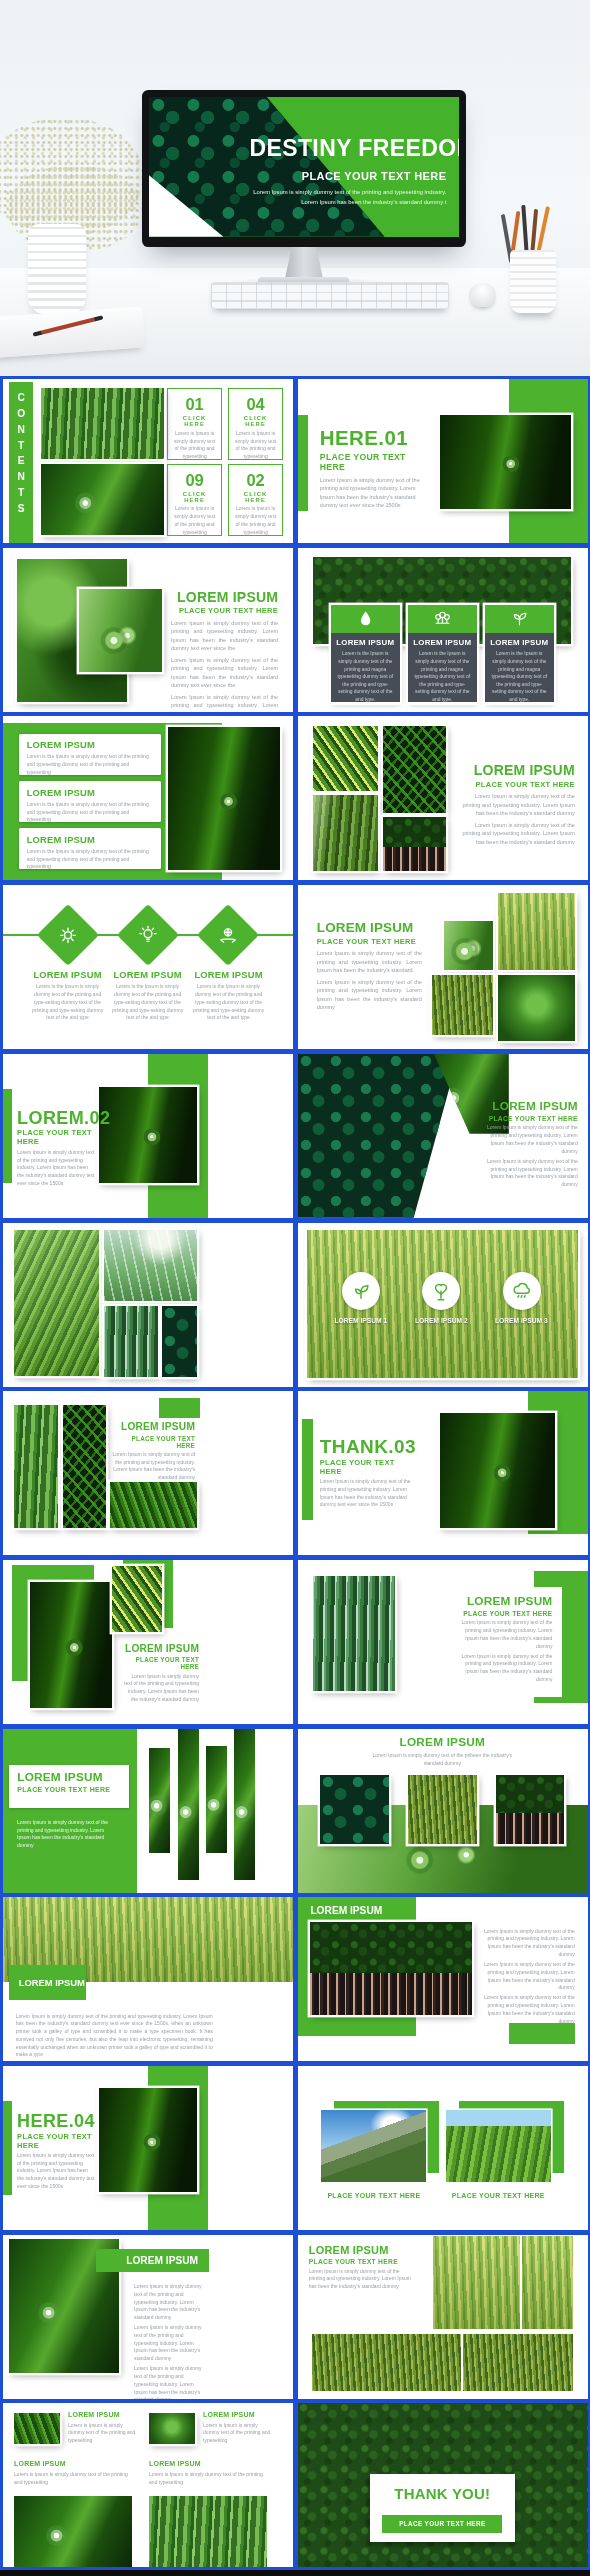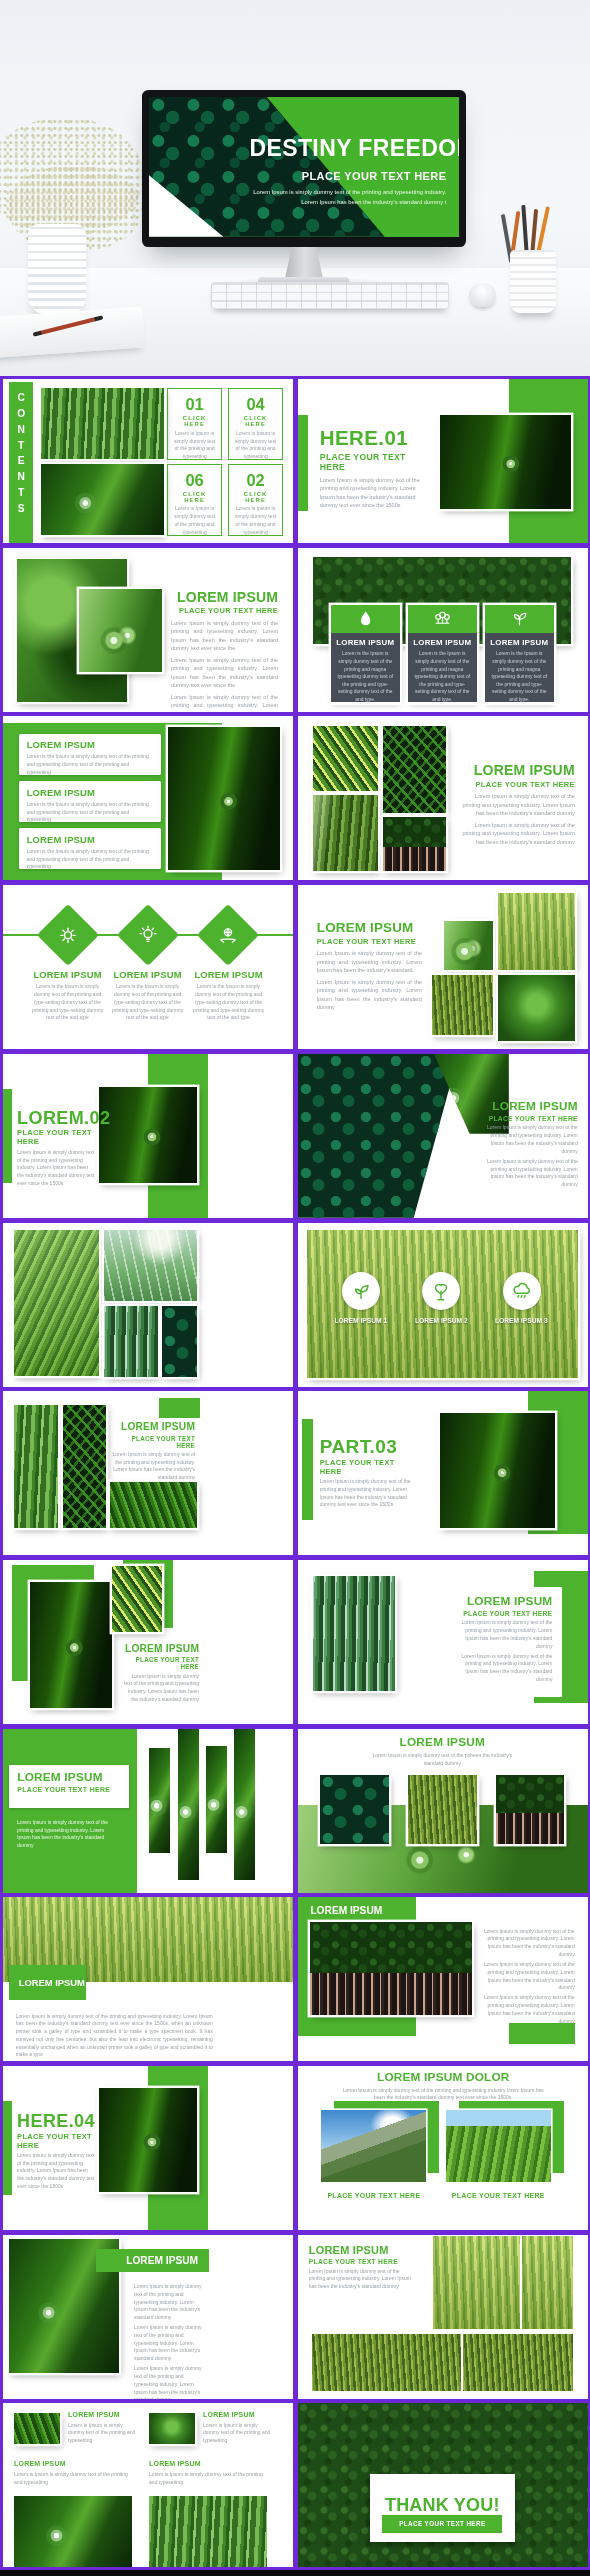--- a/index.html
+++ b/index.html
@@ -22,21 +22,21 @@
 .stand{position:absolute;left:285px;top:247px;width:38px;height:31.5px;background:linear-gradient(90deg,#b3b8bc,#dcdfe2,#c2c6ca);clip-path:polygon(18% 0,82% 0,100% 100%,0 100%)}
 .mbase{position:absolute;left:258px;top:277px;width:91px;height:7px;background:linear-gradient(#e2e5e8,#bfc4c8);border-radius:3.9px}
 .kb{position:absolute;left:211px;top:282px;width:238px;height:27px;border-radius:3.9px;background:repeating-linear-gradient(90deg,rgba(190,195,200,.55) 0 1.2px,rgba(0,0,0,0) 1.2px 15px),repeating-linear-gradient(0deg,#f6f8f9 0 7px,#dde0e3 7px 8.7px);box-shadow:0 4.7px 6.3px -3.1px rgba(60,70,80,.35),0 0 0 0.8px #d8dbde inset}
 .mouse{position:absolute;left:469px;top:283px;width:27px;height:23.6px;background:radial-gradient(circle at 50% 30%,#ffffff,#d7dadd);border-radius:50% 50% 46% 46%;box-shadow:0 3.9px 4.7px -2.4px rgba(60,70,80,.35)}
 .cup{position:absolute;left:510px;top:250px;width:46px;height:63px;background:repeating-linear-gradient(0deg,#fdfdfd 0 4.7px,#e8eaec 4.7px 7px);border-radius:4.7px 4.7px 11px 11px;box-shadow:0 7.9px 7.9px -4.7px rgba(60,70,80,.3)}
 .pencil{position:absolute;width:3.9px;height:49px;border-radius:1.6px}
 .note{position:absolute;left:-17.3px;top:312px;width:161px;height:41px;background:linear-gradient(#fcfdfd,#e9ebed);border-radius:4.7px;transform:rotate(-4deg);box-shadow:0 6.3px 7.9px -4.7px rgba(60,70,80,.3)}
 .pen{position:absolute;left:31.5px;top:324px;width:72px;height:3.9px;background:linear-gradient(90deg,#27292b 0 12%,#a8402a 12% 88%,#27292b 88%);border-radius:2.4px;transform:rotate(-14deg)}
 .shadow{position:absolute;background:radial-gradient(ellipse at center,rgba(50,60,70,.22),rgba(0,0,0,0) 65%)}
 
-.grid{display:grid;grid-template-columns:290px 290px;grid-auto-rows:164px;gap:4.7px;padding:3.1px;background:#6d28d9}
+.grid{display:grid;grid-template-columns:290px 290px;grid-auto-rows:164px;gap:4.7px;padding:3.1px;background:#1d4ed8}
 .slide{position:relative;background:#fff;overflow:hidden}
 .ph{position:absolute}
 .fr{box-shadow:0 0 0 2.4px #fff,1.6px 3.1px 7px rgba(0,0,0,.38)}
 .gbar{position:absolute;background:var(--g)}
 
 .ph-bamboo{background:repeating-linear-gradient(93deg,#77b955 0 3.9px,#3f8427 3.9px 7px,#27631a 7px 10.2px,#8cc96a 10.2px 12.6px,#356f22 12.6px 18px)}
 .ph-bamboo2{background:repeating-linear-gradient(91deg,#b9dcc0 0 1.6px,#5ea06b 1.6px 3.9px,#3a7a40 3.9px 7px,#1f4f26 7px 11px)}
 .ph-leafdrop{background:radial-gradient(circle at 36% 55%,rgba(255,255,255,.95) 0 2.4px,rgba(215,242,205,.6) 3.1px 5.5px,rgba(90,160,70,.35) 6.3px 9.4px,rgba(0,0,0,0) 11px),linear-gradient(115deg,#123f0a,#2f7a16 38%,#57a92e 52%,#1c4f0e 70%,#0b2606)}
 .ph-drop{background:radial-gradient(circle at 54% 52%,#eef8e8 0 1.6px,#9fcf7f 1.6px 3.9px,#2f6b1a 4.7px 7.9px,rgba(0,0,0,0) 8.7px),linear-gradient(100deg,#0a2405,#1d5407 35%,#3c8f16 48%,#123707 63%,#071803 85%)}
 .ph-forest{background-color:#1e4c17;background-image:radial-gradient(circle at 5.5px 4.7px,#356f26 0 3.1px,rgba(0,0,0,0) 3.9px),radial-gradient(circle at 14px 11px,#2a6120 0 3.9px,rgba(0,0,0,0) 4.7px),radial-gradient(circle at 9.4px 17.3px,#173f10 0 3.1px,rgba(0,0,0,0) 3.9px);background-size:20.5px 20.5px}
@@ -128,21 +128,21 @@
     <div class="num">01</div>
     <div class="click">CLICK HERE</div>
     <div class="p6 c">Lorem is Ipsum is simply dummy text of the printing and typesetting</div>
   </div>
   <div class="cbx" style="left:225px;top:9.4px">
     <div class="num">04</div>
     <div class="click">CLICK HERE</div>
     <div class="p6 c">Lorem is Ipsum is simply dummy text of the printing and typesetting</div>
   </div>
   <div class="cbx" style="left:164px;top:85px">
-    <div class="num">06</div>
+    <div class="num">09</div>
     <div class="click">CLICK HERE</div>
     <div class="p6 c">Lorem is Ipsum is simply dummy text of the printing and typesetting</div>
   </div>
   <div class="cbx" style="left:225px;top:85px">
     <div class="num">02</div>
     <div class="click">CLICK HERE</div>
     <div class="p6 c">Lorem is Ipsum is simply dummy text of the printing and typesetting</div>
   </div>
 </div>
 
@@ -351,21 +351,21 @@
     <div class="p6">Lorem Ipsum is simply dummy text of the printing and typesetting industry. Lorem Ipsum has been the industry's standard dummy</div>
   </div>
   <div class="ph ph-grass fr" style="left:107px;top:91px;width:87px;height:46px"></div>
 </div>
 
 <div class="slide">
   <div class="gbar" style="left:230px;top:0;width:60px;height:143px"></div>
   <div class="gbar" style="left:4.7px;top:28px;width:10.2px;height:101px"></div>
   <div class="ph ph-drop fr" style="left:142px;top:22px;width:115px;height:115px"></div>
   <div class="abs" style="left:22px;top:46px;width:98px">
-    <div class="part" style="font-size:19px">PART.03</div>
+    <div class="part" style="font-size:19px">THANK.03</div>
     <div class="h2">PLACE YOUR TEXT HERE</div>
     <div class="p6">Lorem Ipsum is simply dummy text of the printing and typesetting industry. Lorem Ipsum has been the industry's standard dummy text ever since the 1500s</div>
   </div>
 </div>
 
 <div class="slide">
   <div class="gbar" style="left:9.4px;top:4.7px;width:82px;height:116px"></div>
   <div class="ph ph-drop fr" style="left:27px;top:22px;width:82px;height:126px"></div>
   <div class="gbar" style="left:120px;top:0;width:50px;height:68px"></div>
   <div class="ph ph-striped fr" style="left:109px;top:6.3px;width:50px;height:66px"></div>
@@ -444,24 +444,20 @@
   <div class="gbar" style="left:0;top:35px;width:9.4px;height:94px"></div>
   <div class="ph ph-drop fr" style="left:96px;top:22px;width:98px;height:104px"></div>
   <div class="abs" style="left:14px;top:46px;width:79px">
     <div class="part" style="font-size:18px">HERE.04</div>
     <div class="h2">PLACE YOUR TEXT HERE</div>
     <div class="p6">Lorem Ipsum is simply dummy text of the printing and typesetting industry. Lorem Ipsum has been the industry's standard dummy text ever since the 1500s</div>
   </div>
 </div>
 
 <div class="slide">
-  <div class="abs c" style="left:43px;top:4.7px;width:205px">
-    <div class="h1" style="font-size:11.8px">LOREM IPSUM DOLOR</div>
-    <div class="p6">Lorem Ipsum is simply dummy text of the printing and typesetting industry lorem Ipsum has been the industry's standard dummy text ever since the 1500s.</div>
-  </div>
   <div class="gbar" style="left:36px;top:35px;width:105px;height:72px"></div>
   <div class="ph ph-mountain" style="left:23.6px;top:44px;width:105px;height:72px;box-shadow:0 0 0 1.6px #fff"></div>
   <div class="gbar" style="left:161px;top:35px;width:105px;height:72px"></div>
   <div class="ph ph-teafield" style="left:148px;top:44px;width:105px;height:72px;box-shadow:0 0 0 1.6px #fff"></div>
   <div class="abs c h2" style="left:23.6px;top:124px;width:105px;font-size:7px">PLACE YOUR TEXT HERE</div>
   <div class="abs c h2" style="left:148px;top:124px;width:105px;font-size:7px">PLACE YOUR TEXT HERE</div>
 </div>
 
 <div class="slide">
   <div class="ph ph-leafdrop fr" style="left:6.3px;top:4.7px;width:110px;height:134px"></div>
@@ -508,21 +504,21 @@
   <div class="abs" style="left:146px;top:57px;width:118px">
     <div class="h1" style="font-size:7px">LOREM IPSUM</div>
     <div class="p6">Lorem is Ipsum is simply dummy text of the printing and typesetting</div>
   </div>
   <div class="ph ph-bamboo" style="left:146px;top:93px;width:118px;height:72px"></div>
 </div>
 
 <div class="slide">
   <div class="ph ph-forest" style="left:0;top:0;width:290px;height:164px"></div>
   <div class="abs c" style="left:72px;top:71px;width:145px;height:68px;background:#fff;box-shadow:0 2.4px 7.9px rgba(0,0,0,.4)">
-    <div class="h1" style="font-size:18px;margin-top:21px">THANK YOU!</div>
+    <div class="h1" style="font-size:15px;margin-top:11px">THANK YOU!</div>
     <div class="gbar" style="left:12.6px;top:41px;width:120px;height:17.3px;display:flex;align-items:center;justify-content:center">
       <span class="wt" style="font-size:6.3px;font-weight:bold;letter-spacing:0.4px">PLACE YOUR TEXT HERE</span>
     </div>
   </div>
 </div>
 
 </div>
 </div>
 
 

